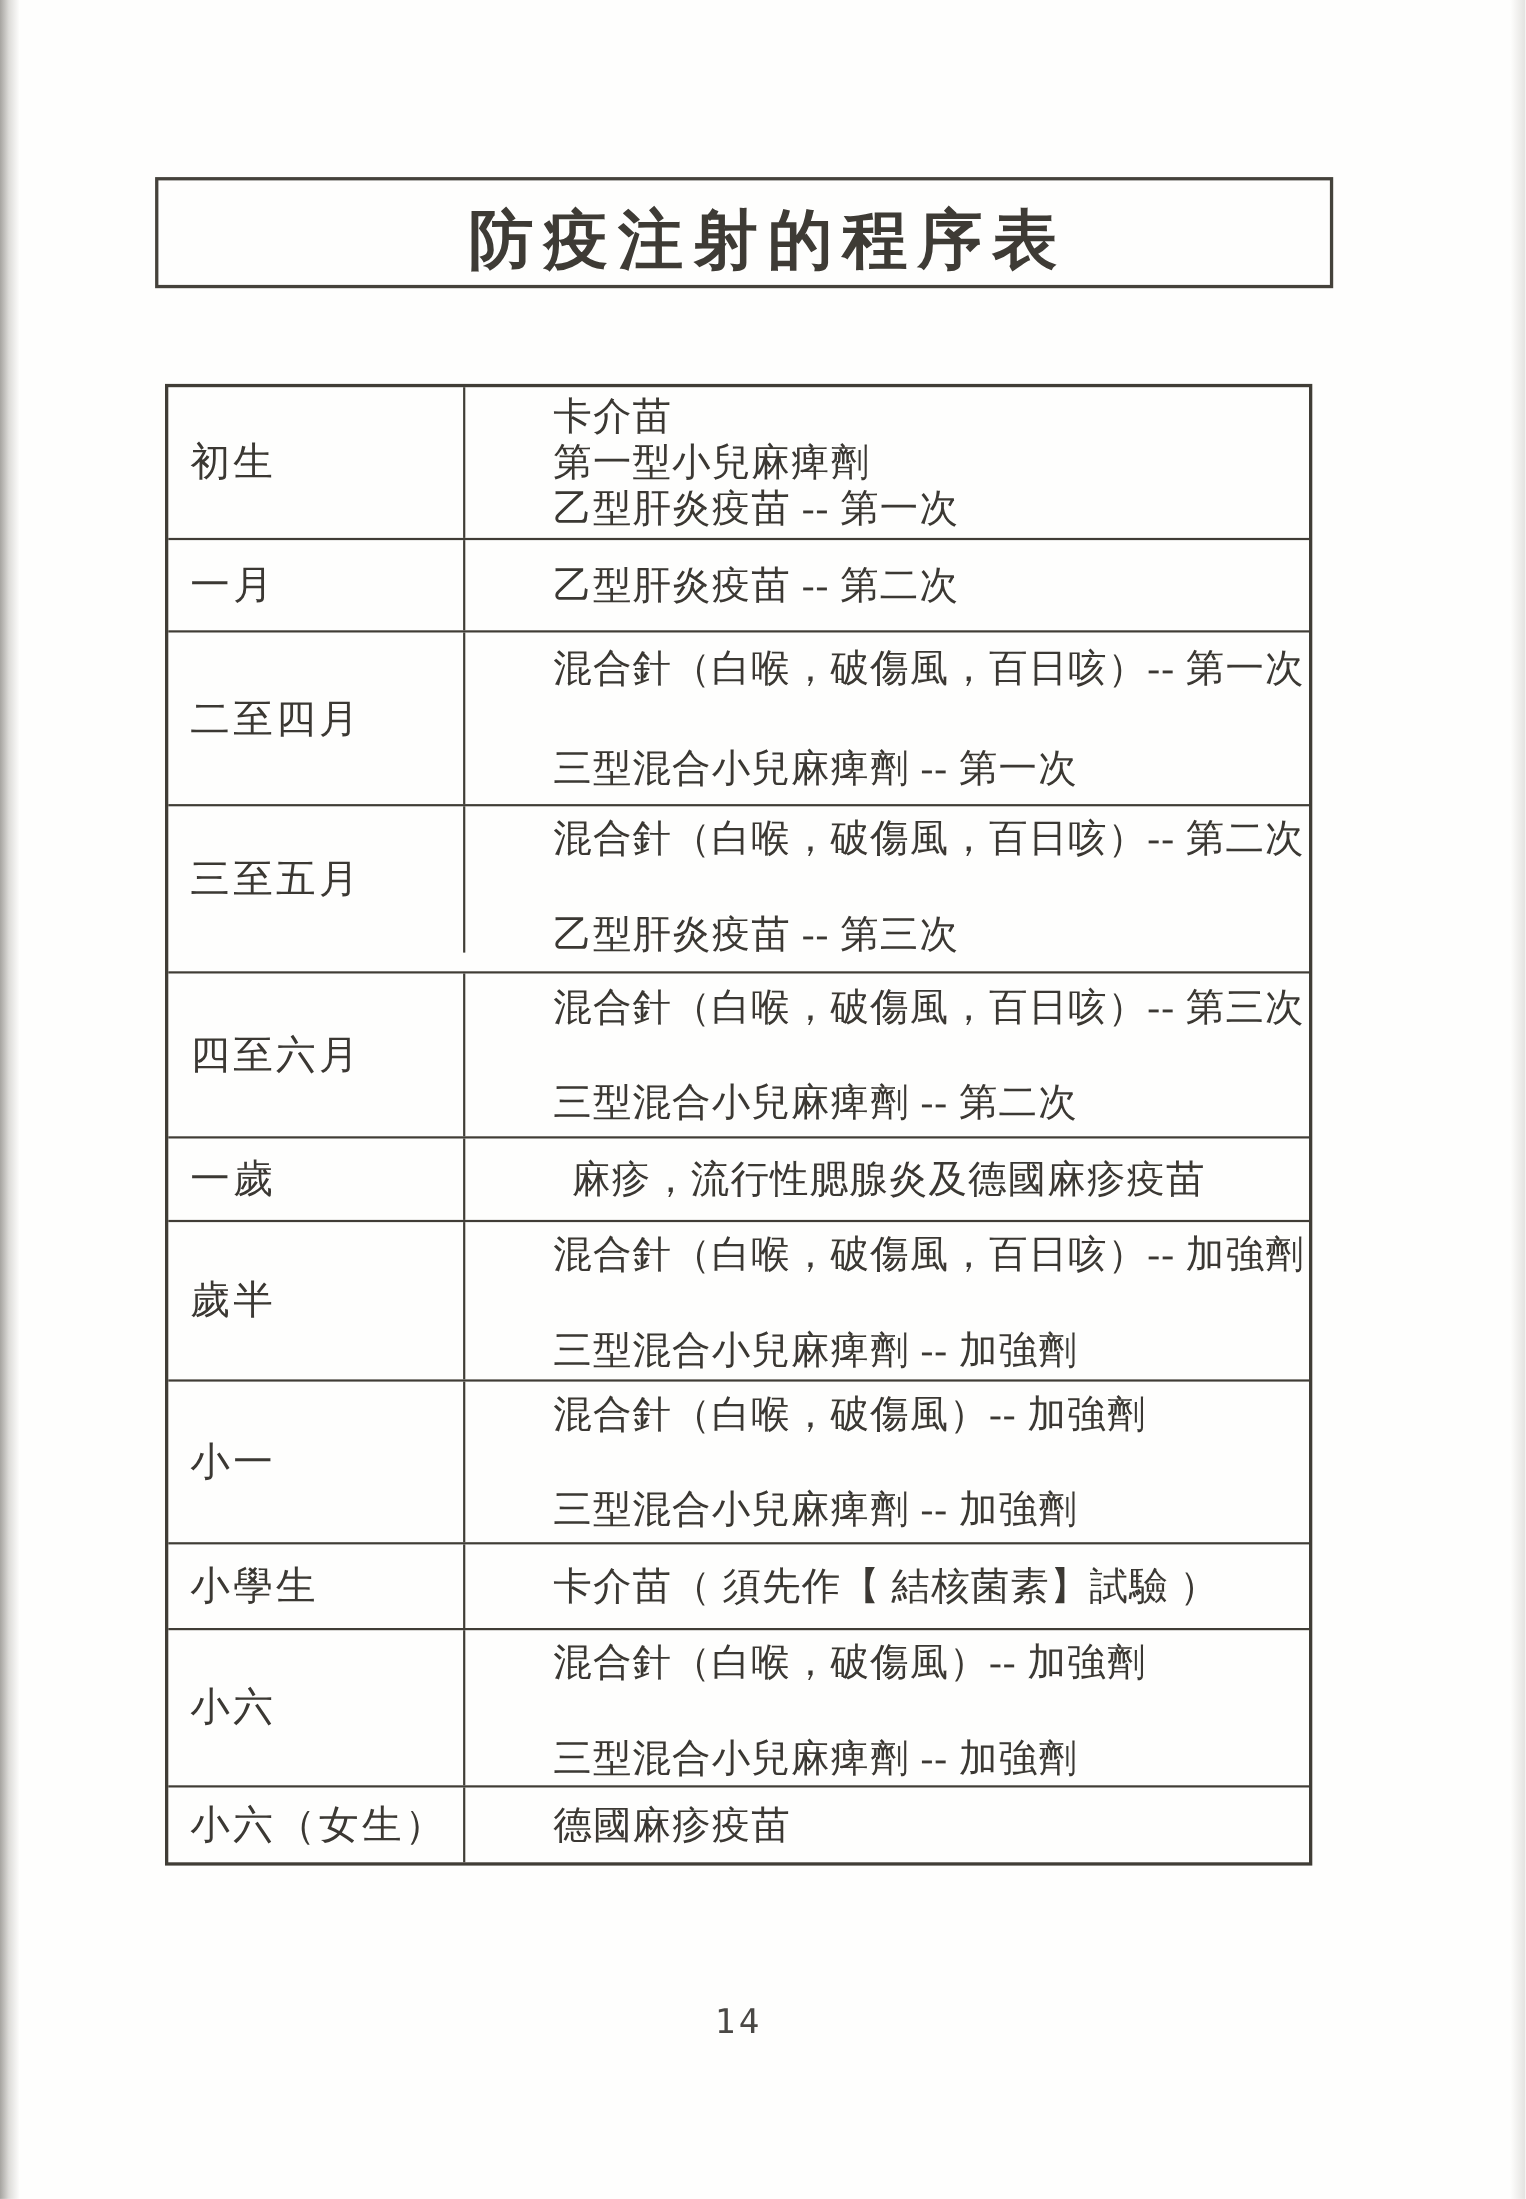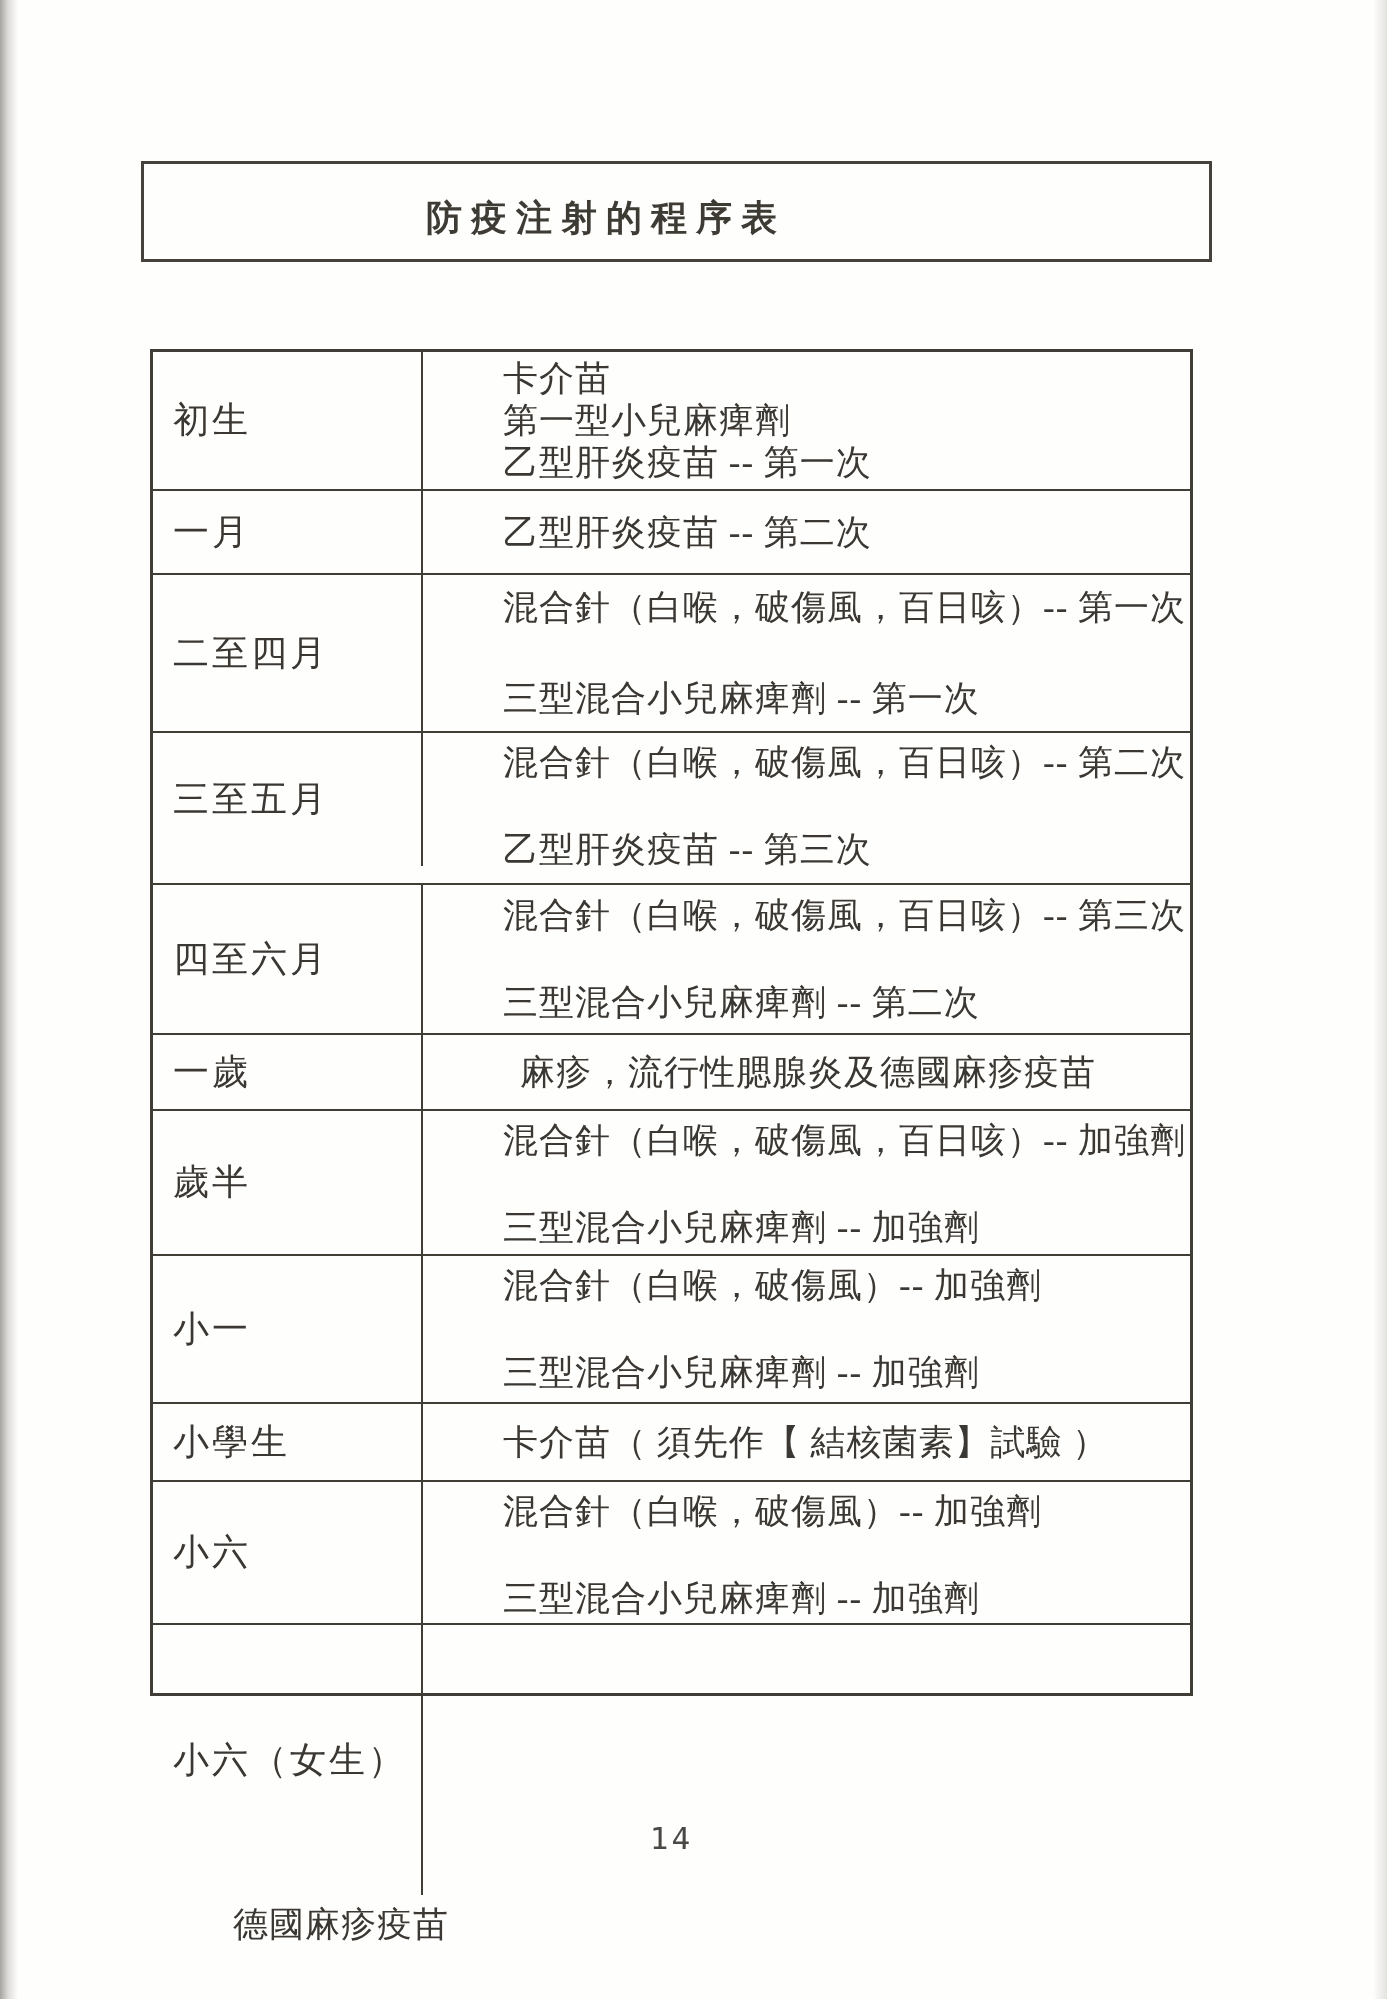--- a/index.html
+++ b/index.html
@@ -21,21 +21,21 @@
     background:linear-gradient(270deg,#e3e2df 0%,rgba(255,255,255,0) 100%);
   }
   .title-box {
     position:absolute; left:141px; top:161px;
     width:1071px; height:101px;
     border:3px solid #45423b;
     box-sizing:border-box;
     display:flex; align-items:center;
   }
   .title {
-    font-size:36px; letter-spacing:9px; font-weight:bold;
+    font-size:59px; letter-spacing:9px; font-weight:bold;
     margin-left:282px;
     color:#3e3b35;
     margin-top:14px;
   }
   .vtable {
     position:absolute; left:150px; top:349px;
     width:1043px;
     border:3px solid #403d36;
     box-sizing:border-box;
   }
@@ -142,21 +142,21 @@
           <div class="line">卡介苗（ 須先作【 結核菌素】試驗 ）</div>
         </div>
       </div>
       <div class="row" style="height: 143px;">
         <div class="cell label">小六</div>
         <div class="cell content spread">
           <div class="line">混合針（白喉，破傷風）-- 加強劑</div>
           <div class="line">三型混合小兒麻痺劑 -- 加強劑</div>
         </div>
       </div>
-      <div class="row" style="height: 70px; flex-direction: column;">
+      <div class="row" style="height: 70px;">
         <div class="cell label">小六（女生）</div>
         <div class="cell content single">
           <div class="line">德國麻疹疫苗</div>
         </div>
       </div>
     </div>
 
   <div class="pageno">14</div>
 </div>
 

